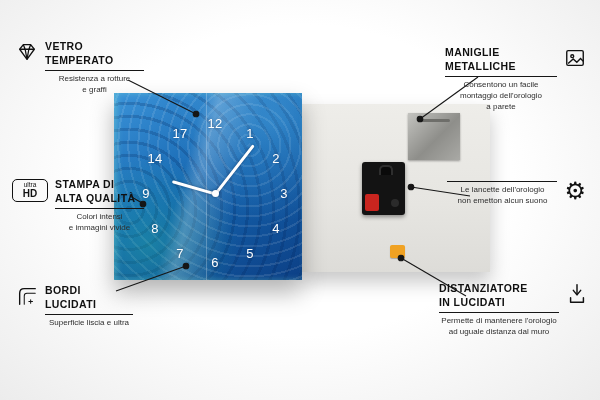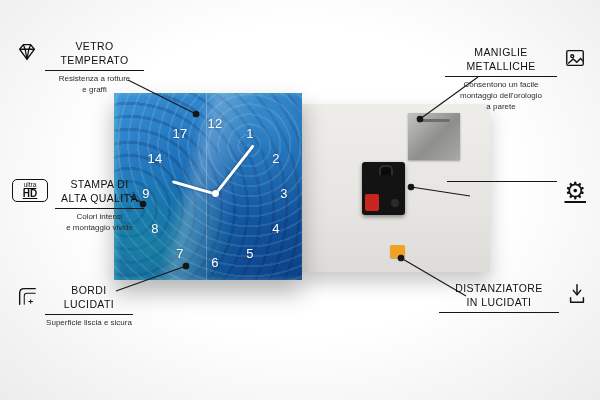--- a/index.html
+++ b/index.html
@@ -64,29 +64,29 @@
   .hands{position:absolute;left:215px;top:193px;width:0;height:0;}
   .hand{position:absolute;bottom:-1px;left:-1.5px;width:3px;background:#ffffff;border-radius:2px;transform-origin:50% 100%;box-shadow:0 0 3px rgba(0,30,70,0.5);}
   .hand.hour{height:45px;transform:rotate(-74deg);}
   .hand.minute{height:62px;width:2.6px;transform:rotate(38deg);}
   .cap{position:absolute;left:-3.5px;top:-3.5px;width:7px;height:7px;background:#fff;border-radius:50%;box-shadow:0 0 3px rgba(0,30,70,0.5);}
 
   
   .callout{position:absolute;display:flex;gap:7px;align-items:flex-start;}
   .callout .text{display:flex;flex-direction:column;}
   .callout .title{
-    font-size:10.5px;font-weight:normal;color:#101010;letter-spacing:0.4px;
-    line-height:1.3;white-space:pre-line;text-align:center;
+    font-size:10.5px;font-weight:bold;color:#101010;letter-spacing:0.4px;
+    line-height:1.3;white-space:pre-line;text-align:left;
   }
   .callout .rule{border-bottom:1.3px solid #161616;margin:3px 0 3px 0;}
   .callout .sub{
     font-size:8px;color:#2e2e2e;line-height:1.35;white-space:pre-line;text-align:center;
   }
   .callout.right{flex-direction:row-reverse;}
-  .icon-wrap{flex:0 0 auto;padding-top:1px;text-decoration:underline;}
+  .icon-wrap{flex:0 0 auto;padding-top:1px;}
   .ultrahd{
     border:1.6px solid #111;border-radius:5px;width:30px;padding:2px 2px;
     display:flex;flex-direction:column;align-items:center;line-height:1;
   }
   .ultrahd .u{font-size:6.5px;color:#111;}
   .ultrahd .h{font-size:10px;font-weight:bold;color:#111;}
   .gear-glyph{font-size:24px;line-height:1;color:#111;}
 
   .c-vetro{left:16px;top:40px;width:128px;}
   .c-vetro .text{width:100px;}
@@ -183,37 +183,37 @@
       <span class="ultrahd">
         <span class="u">ultra</span>
         <span class="h">HD</span>
       </span>
     </span>
     <div class="text">
       <div class="title">STAMPA DI
 ALTA QUALITÀ</div>
       <div class="rule"></div>
       <div class="sub">Colori intensi
-e montaggio vivide</div>
+e immagini vivide</div>
     </div>
   </div>
 
   <div class="callout c-bordi">
     <span class="icon-wrap">
       <svg width="22" height="22" viewBox="0 0 24 24" fill="none" stroke="#111" stroke-width="1.5" stroke-linecap="round">
         <path d="M4 21 V9 Q4 4 9 4 H21"></path>
         <path d="M9 21 V12 Q9 9 12 9 H21" stroke-width="1.1"></path>
         <path d="M16 16 l0 4 M14 18 l4 0" stroke-width="1.1"></path>
       </svg>
     </span>
     <div class="text">
       <div class="title">BORDI
 LUCIDATI</div>
       <div class="rule"></div>
-      <div class="sub">Superficie liscia e sicura</div>
+      <div class="sub">Superficie liscia e ultra</div>
     </div>
   </div>
 
   <div class="callout right c-maniglie">
     <span class="icon-wrap">
       <svg width="22" height="22" viewBox="0 0 24 24" fill="none" stroke="#111" stroke-width="1.5">
         <rect x="3" y="4" width="18" height="16" rx="1.5"></rect>
         <circle cx="9" cy="10" r="1.6"></circle>
         <path d="M4.5 18 l5.5-5 4 3.6 4-4 3 3"></path>
       </svg>
@@ -225,31 +225,35 @@
       <div class="sub">Consentono un facile
 montaggio dell'orologio
 a parete</div>
     </div>
   </div>
 
   <div class="callout right c-meccanismo">
     <span class="icon-wrap gear-glyph">⚙</span>
     <div class="text">
       <div class="rule"></div>
+      <div class="sub">Le lancette dell'orologio
+non emetton alcun suono</div>
     </div>
   </div>
 
   <div class="callout right c-distanziatore">
     <span class="icon-wrap">
       <svg width="22" height="22" viewBox="0 0 24 24" fill="none" stroke="#111" stroke-width="1.6" stroke-linecap="round" stroke-linejoin="round">
         <path d="M12 2 v10"></path>
         <path d="M8 8 l4 5 4-5"></path>
         <path d="M5 16 v5 h14 v-5"></path>
       </svg>
     </span>
     <div class="text">
       <div class="title">DISTANZIATORE
 IN LUCIDATI</div>
       <div class="rule"></div>
+      <div class="sub">Permette di mantenere l'orologio
+ad uguale distanza dal muro</div>
     </div>
   </div>
 
 </div>
 
 </body></html>

